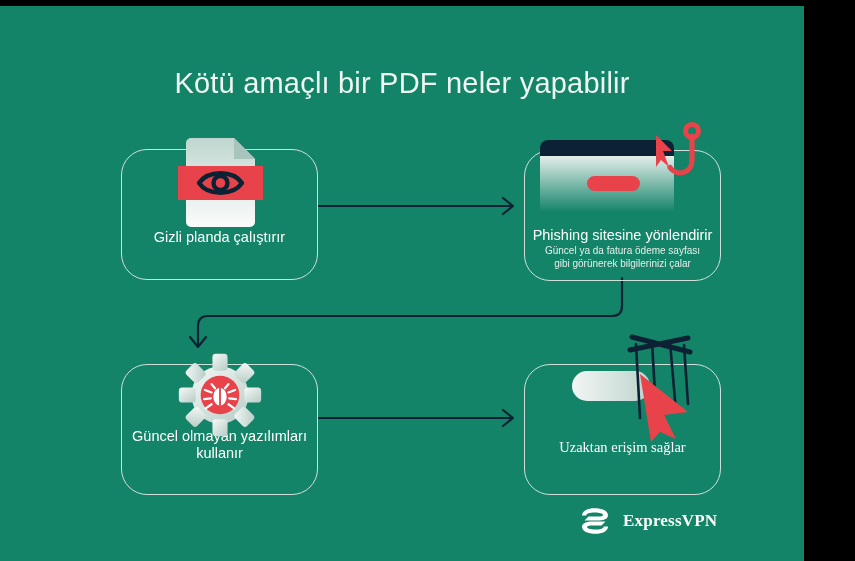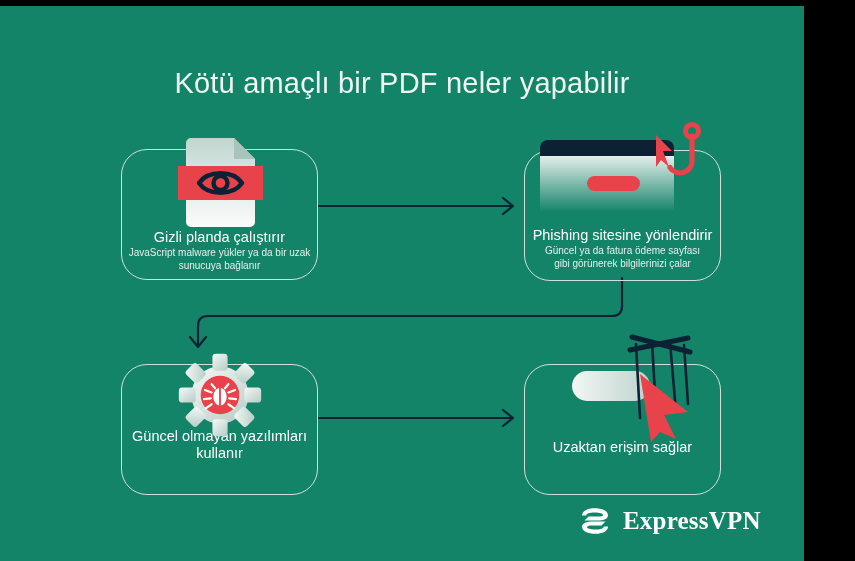--- a/index.html
+++ b/index.html
@@ -8,21 +8,21 @@
   #canvas{position:absolute;left:0;top:6px;width:804px;height:555px;background:#138468;overflow:hidden;}
   #title{position:absolute;left:0;top:60px;width:804px;text-align:center;color:#eef5f2;
          font-size:29px;font-weight:400;letter-spacing:.2px;line-height:34px;}
   .card{position:absolute;box-sizing:border-box;border:1.5px solid #cfe0da;border-radius:26px;background:transparent;}
   .card .txt{position:absolute;left:0;width:100%;text-align:center;}
   .ctitle{color:#ffffff;font-size:14.5px;line-height:17px;font-weight:400;}
   .csub{color:#e4efeb;font-size:10px;line-height:12.5px;font-weight:400;}
   .icon{position:absolute;}
   svg{display:block;overflow:visible;}
   #logo{position:absolute;left:578px;top:498px;display:flex;align-items:center;gap:11px;}
-  #logoword{color:#ffffff;font-family:"Liberation Serif",serif;font-size:25px;font-weight:700;letter-spacing:.2px;}
+  #logoword{color:#ffffff;font-family:"Liberation Serif",serif;font-size:17px;font-weight:700;letter-spacing:.2px;}
   .conn{position:absolute;left:0;top:0;width:804px;height:555px;pointer-events:none;}
 </style>
 </head>
 <body>
 
 <div id="stage">
   <div id="canvas">
 
     <div id="title">Kötü amaçlı bir PDF neler yapabilir</div>
 
@@ -41,21 +41,20 @@
 
         <g>
           <line x1="318" y1="412" x2="512" y2="412"></line>
           <polyline points="503,404 513,412 503,420"></polyline>
         </g>
       </g>
     </svg>
 
     <div class="card" style="left:121px;top:143px;width:197px;height:131px;">
       <div class="txt ctitle" style="top:79px;">Gizli planda çalıştırır</div>
-      <div class="txt csub" style="top:97px;padding:0 5px;box-sizing:border-box;">JavaScript malware yükler ya da bir uzak sunucuya bağlanır</div>
     </div>
     <div class="icon" style="left:182px;top:127px;">
       <svg width="77" height="94" viewBox="0 0 77 94">
         <defs>
           <linearGradient id="docg" x1="0" y1="0" x2="0" y2="1">
             <stop offset="0" stop-color="#BFD6CF"></stop>
             <stop offset="0.55" stop-color="#E2ECE9"></stop>
             <stop offset="1" stop-color="#FAFCFB"></stop>
           </linearGradient>
         </defs>
@@ -119,21 +118,21 @@
           <ellipse cx="50" cy="52" rx="8" ry="10.5" fill="#FFFFFF" stroke="none"></ellipse>
           <path d="M44 42 l-4 -5 M56 42 l4 -5"></path>
           <path d="M40 47 l-8 -3 M60 47 l8 -3"></path>
           <path d="M39 54 l-8 1 M61 54 l8 1"></path>
           <path d="M40 61 l-7 5 M60 61 l7 5"></path>
           <path d="M50 42 v20" stroke="#E8434A" stroke-width="2.2"></path>
         </g>
       </svg>
     </div>
 
-    <div class="card" style="left:524px;top:358px;width:197px;height:131px;">
+    <div class="card" style="left:524px;top:358px;width:197px;height:131px;font-family:Liberation Serif, serif;">
       <div class="txt ctitle" style="top:74px;">Uzaktan erişim sağlar</div>
     </div>
     <div class="icon" style="left:548px;top:326px;">
       <svg width="150" height="110" viewBox="0 0 150 110">
         <defs>
           <linearGradient id="pillg" x1="0" y1="0" x2="1" y2="0">
             <stop offset="0" stop-color="#F1F6F4"></stop>
             <stop offset="1" stop-color="#BED3CC"></stop>
           </linearGradient>
         </defs>

